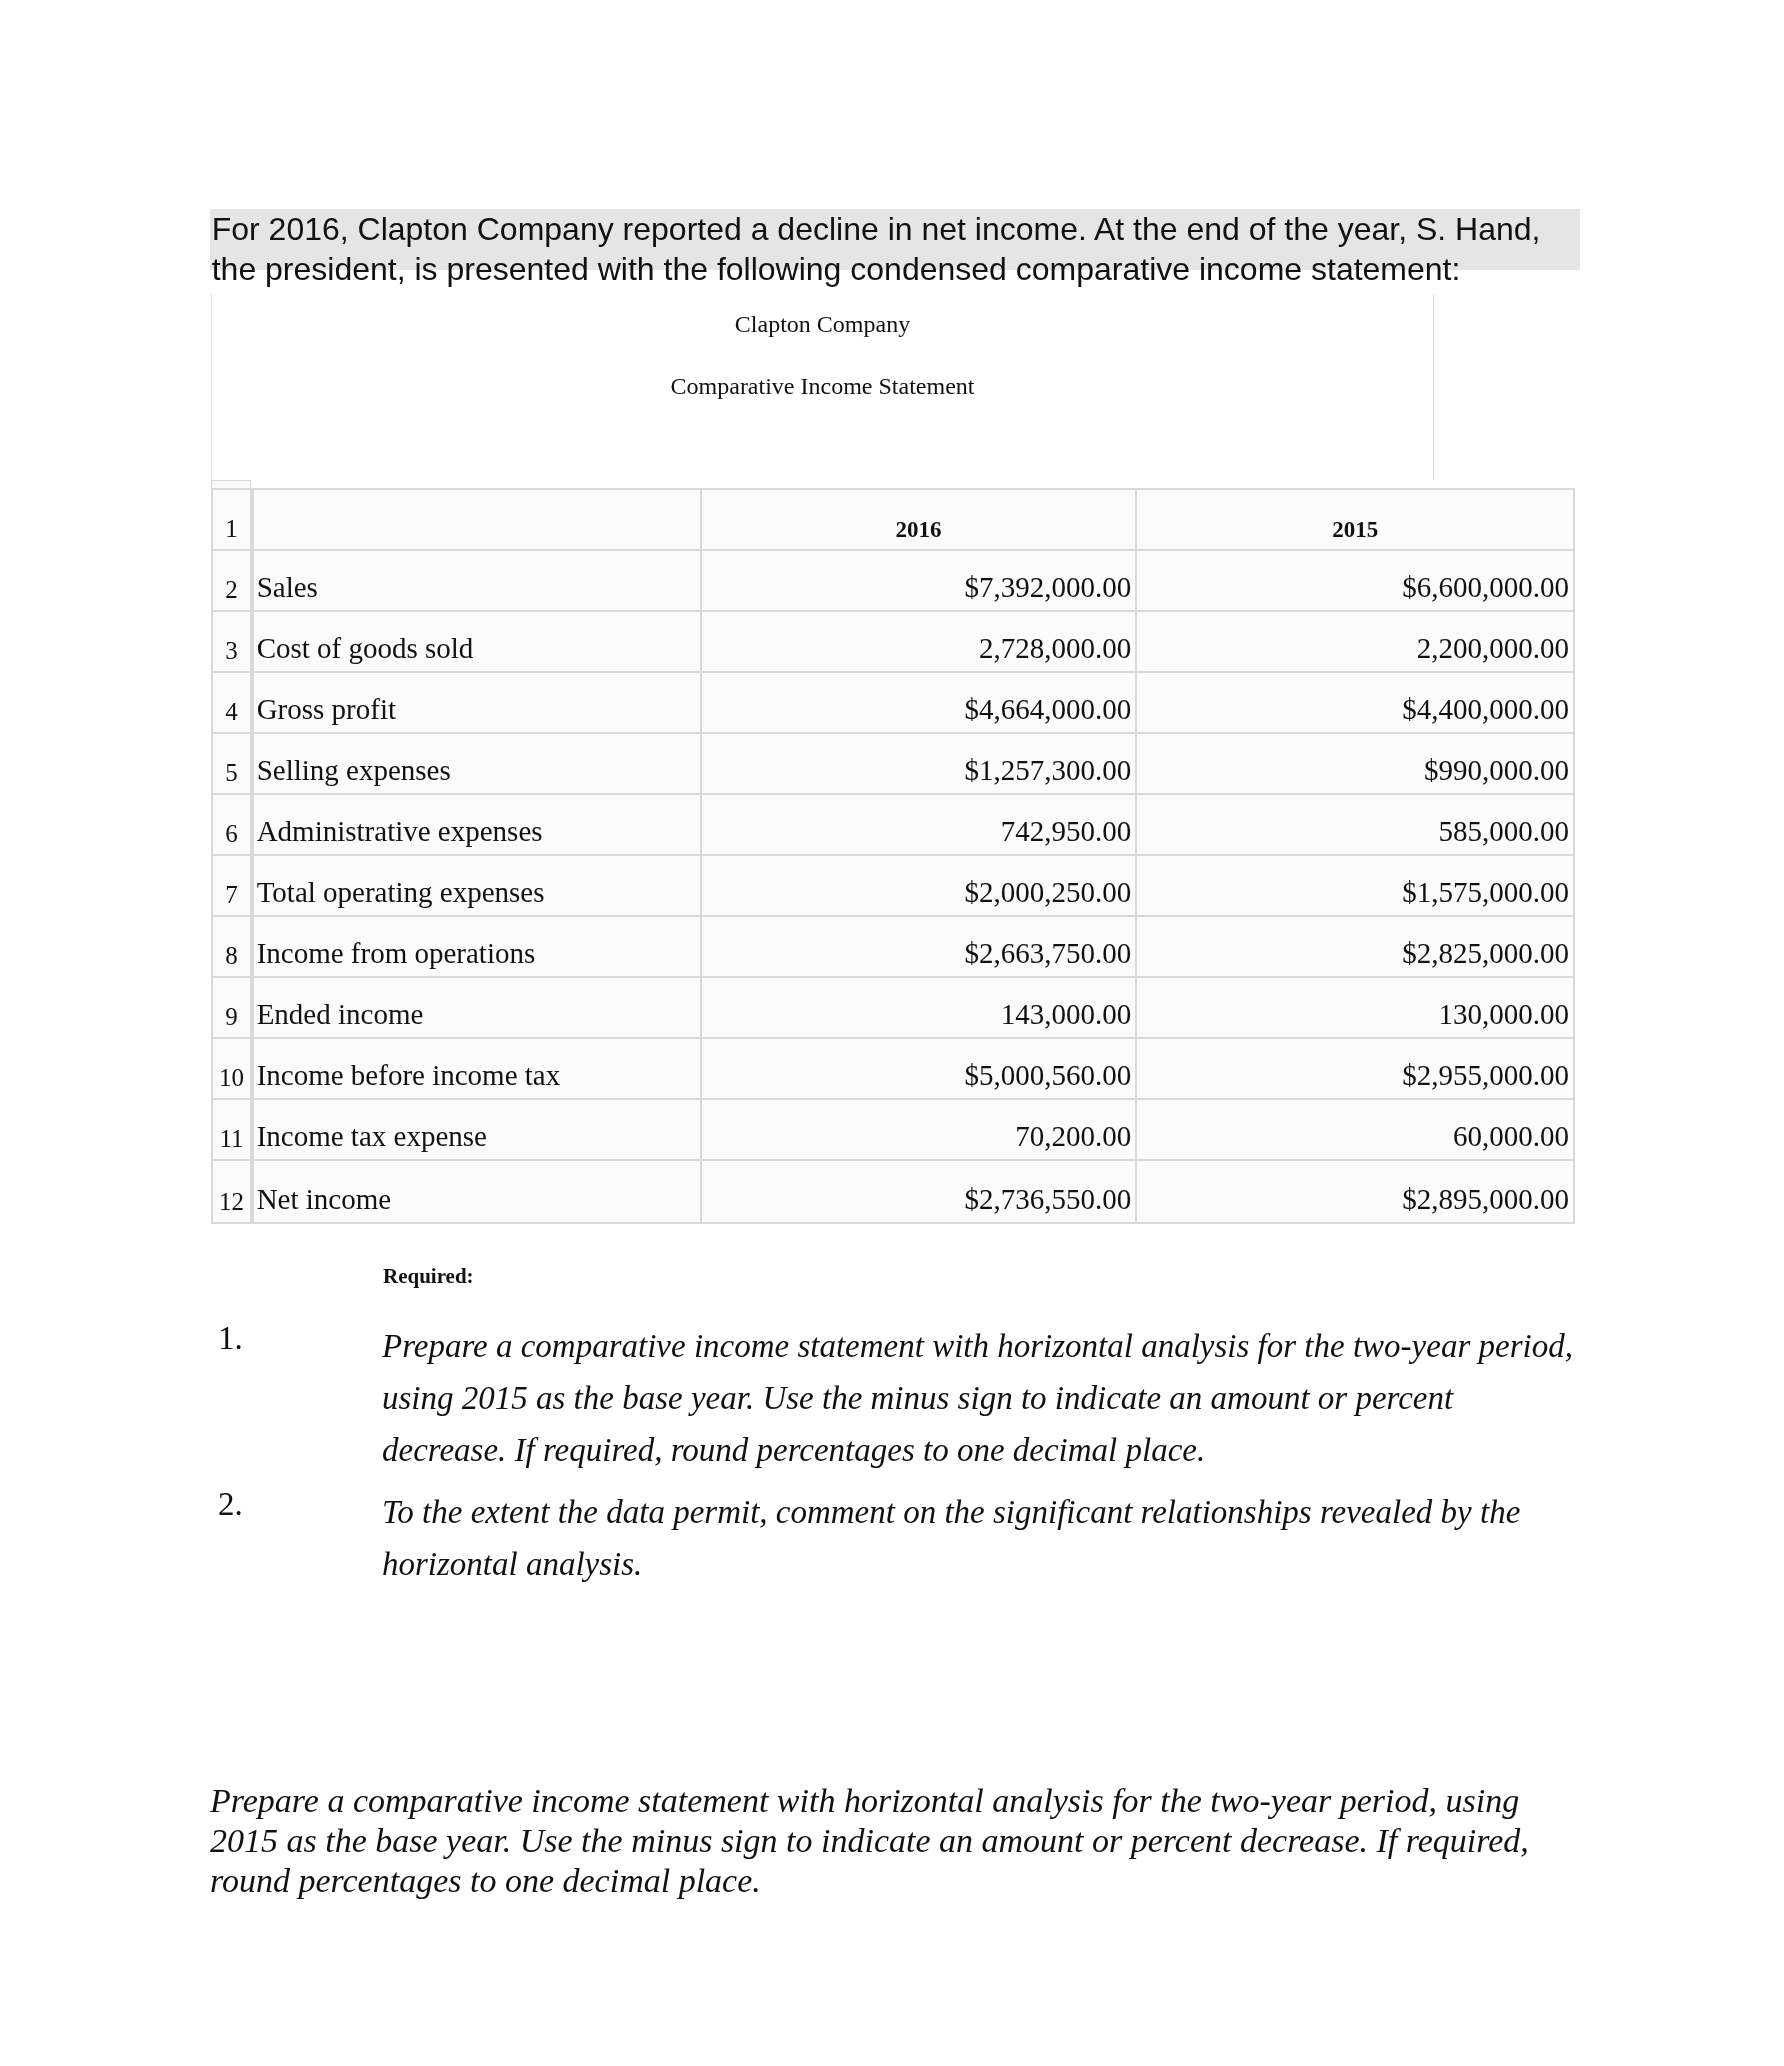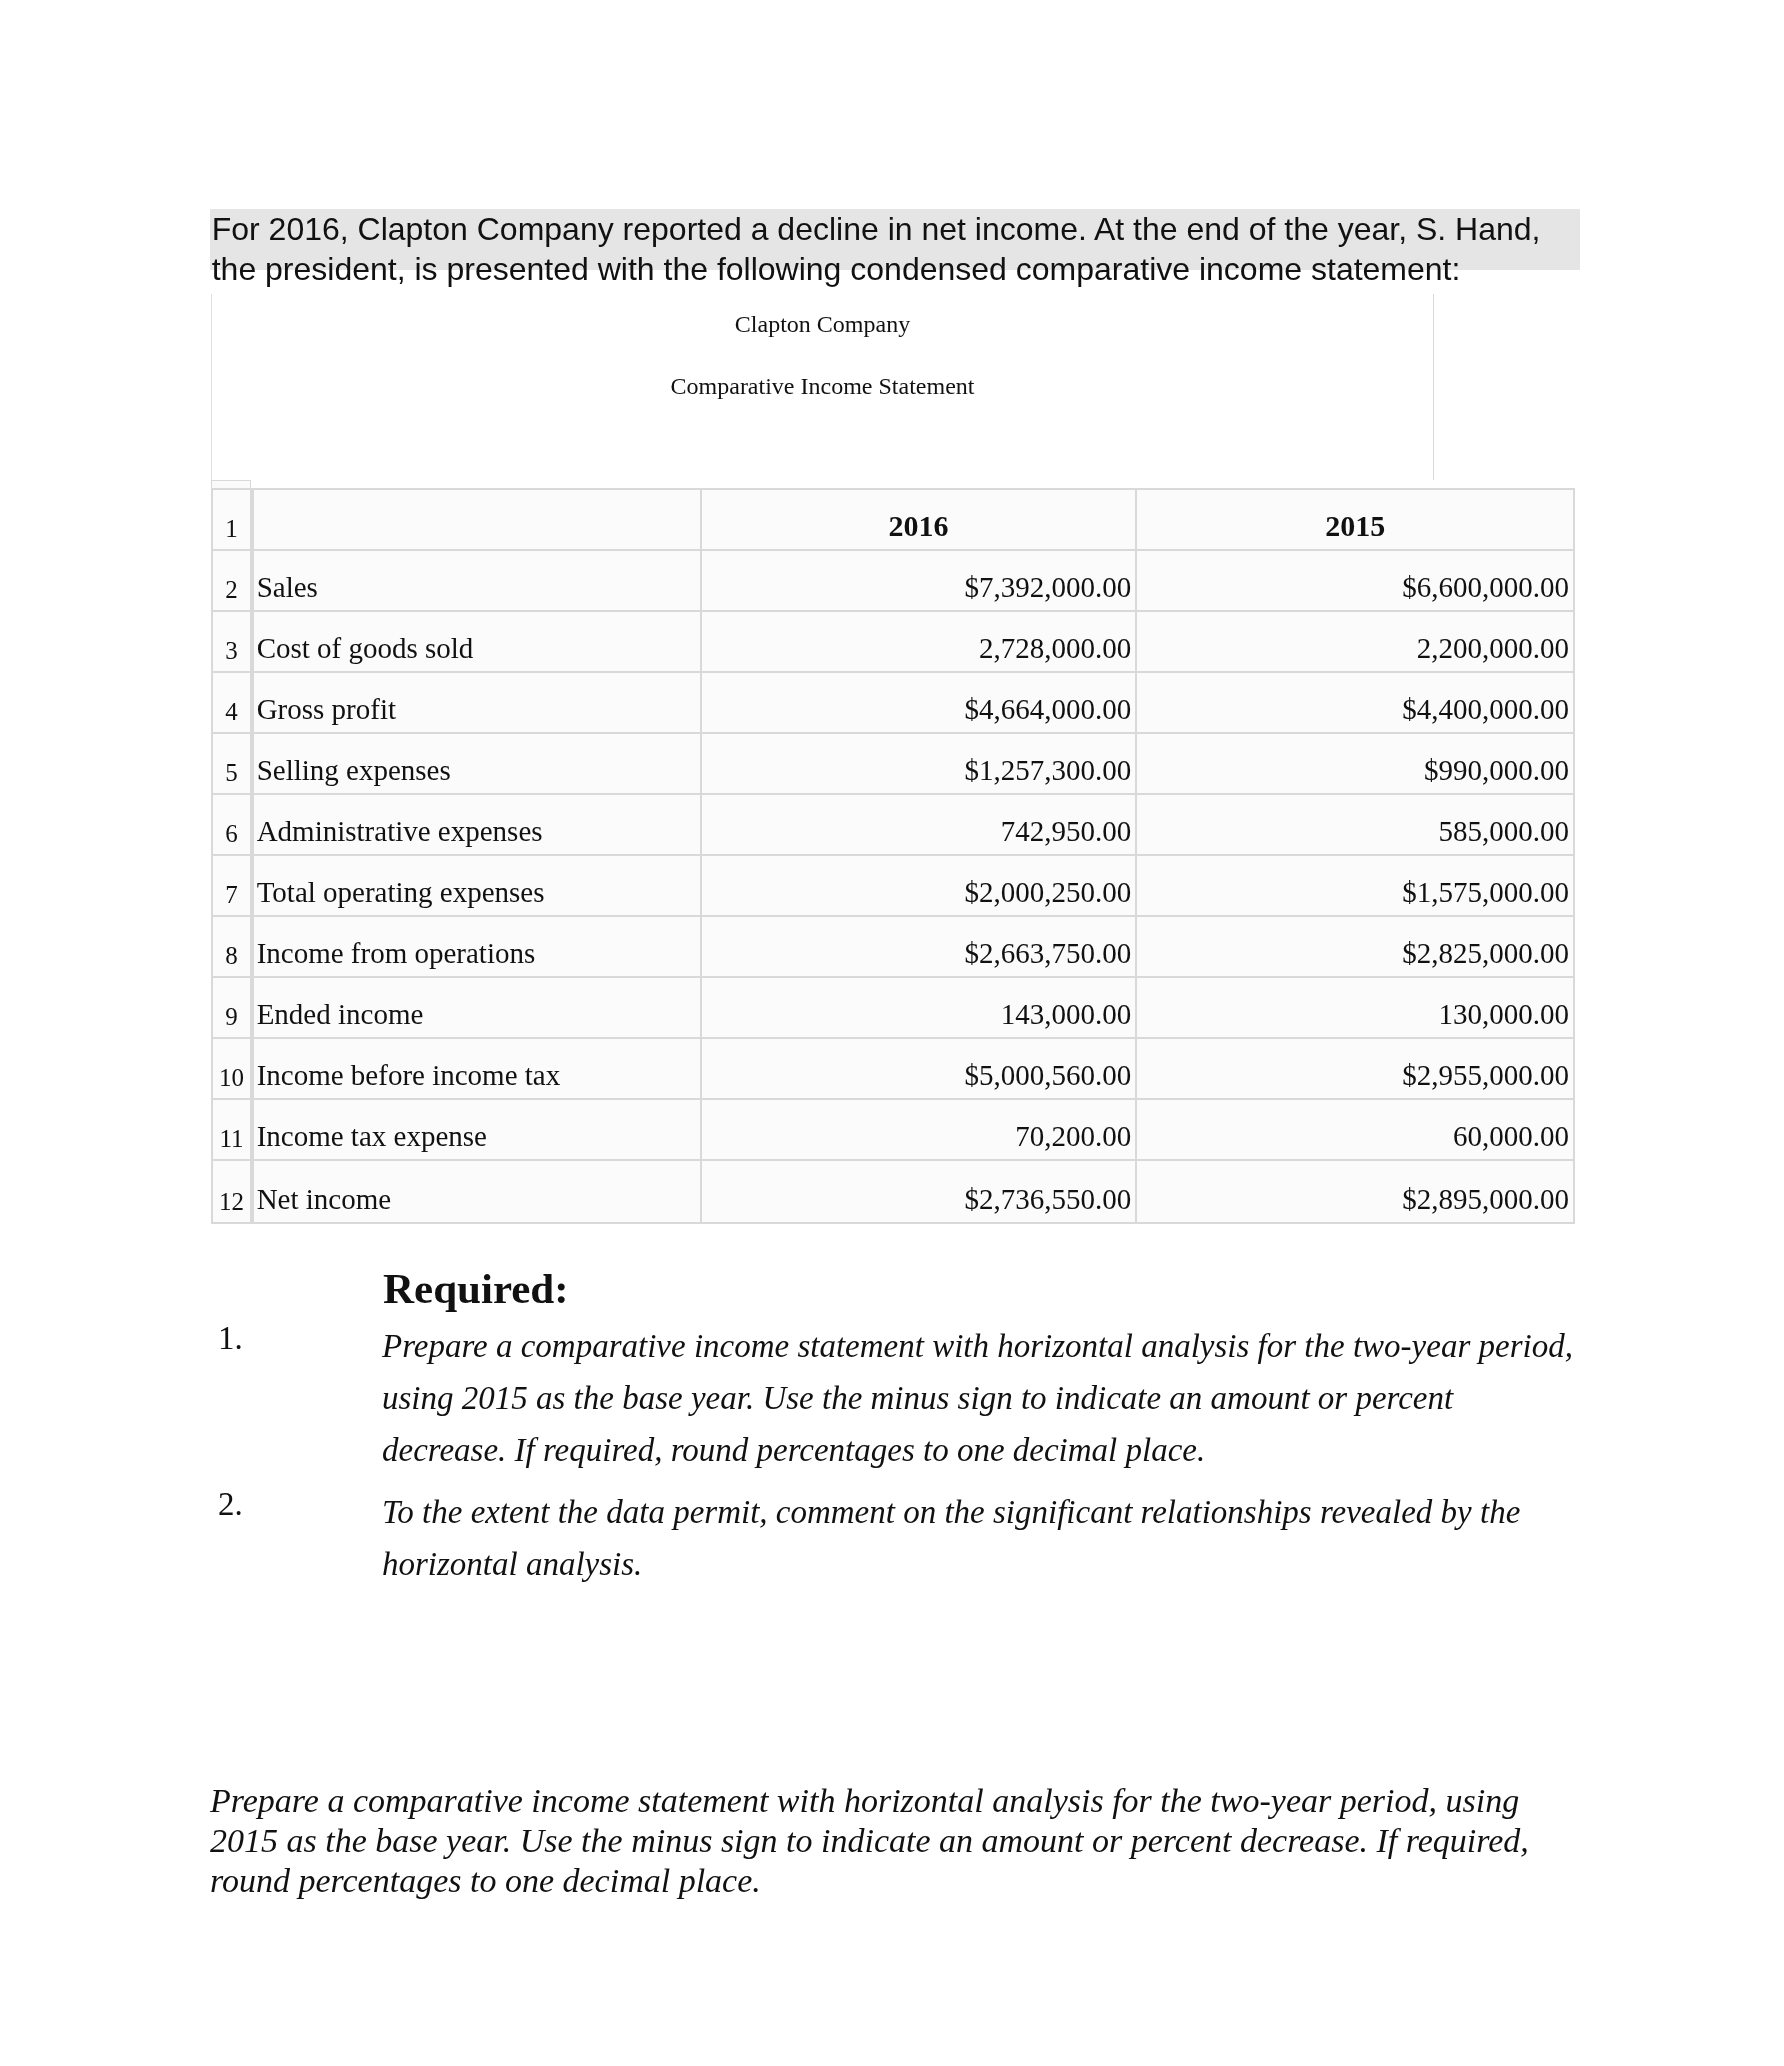--- a/index.html
+++ b/index.html
@@ -37,27 +37,27 @@
   }
   table.stmt td {
     height: 61px; border-bottom: 2.5px solid #d9d9d9; padding: 0; box-sizing: border-box;
     vertical-align: bottom; padding-bottom: 5.8px;
   }
   table.stmt tr:last-child td { border-bottom: none; }
   td.num { width: 39px; text-align: center; border-right: 2.1px solid #d9d9d9; font-size: 25px; padding-right: 2.5px; }
   td.label { width: 448px; border-left: 2.1px solid #d9d9d9; border-right: 2.1px solid #d9d9d9; padding-left: 2.5px !important; }
   td.val { width: 434px; text-align: right; border-right: 2.1px solid #d9d9d9; padding-right: 4.1px !important; }
   td.val:last-child { border-right: none; }
-  td.head { font-weight: bold; text-align: center; font-size: 30px; }
+  td.head { font-weight: bold; text-align: center; font-size: 23px; }
   td.head.c2016 { padding-right: 0 !important; }
   td.head.c2015 { padding-right: 0 !important; }
 
   .required {
     position: absolute; left: 383px; top: 1264px;
-    font-family: "Liberation Serif", serif; font-weight: bold; font-size: 43px; color: #111;
+    font-family: "Liberation Serif", serif; font-weight: bold; font-size: 21px; color: #111;
   }
   .req-item { position: absolute; font-family: "Liberation Serif", serif; font-size: 33px; color: #111; }
   .req-num { position: absolute; left: 218px; }
   .req-text {
     position: absolute; left: 382px; width: 1198px; font-style: italic; line-height: 52px;
   }
   .req1 .req-num, .req1 .req-text { top: 1320px; }
   .req2 .req-num, .req2 .req-text { top: 1486px; }
 
   .bottom-para {

